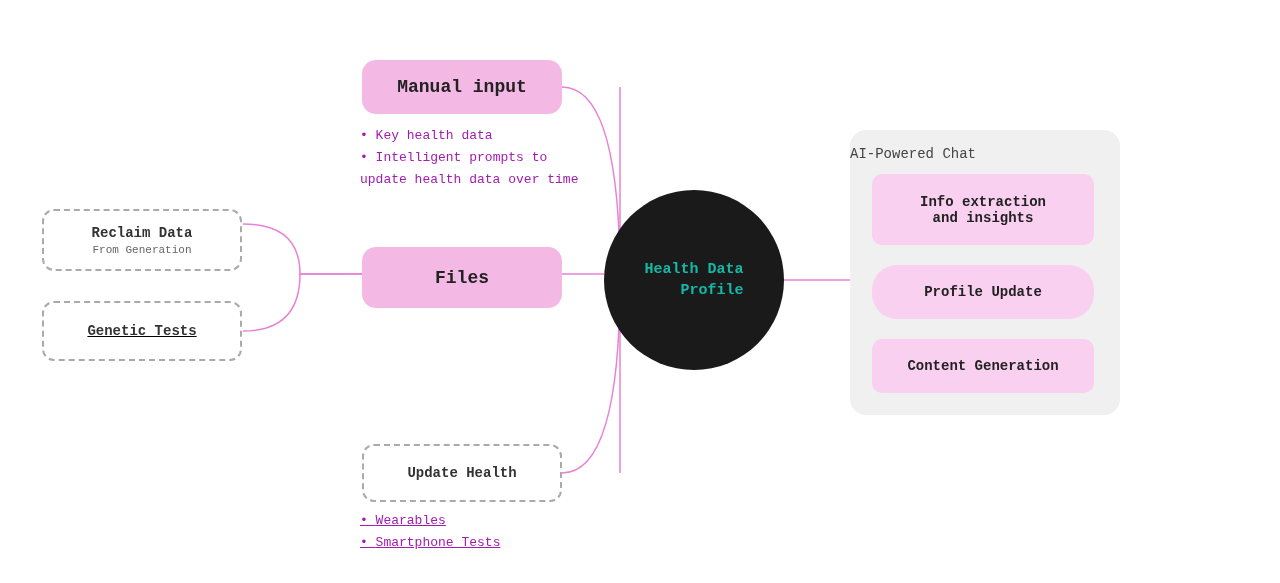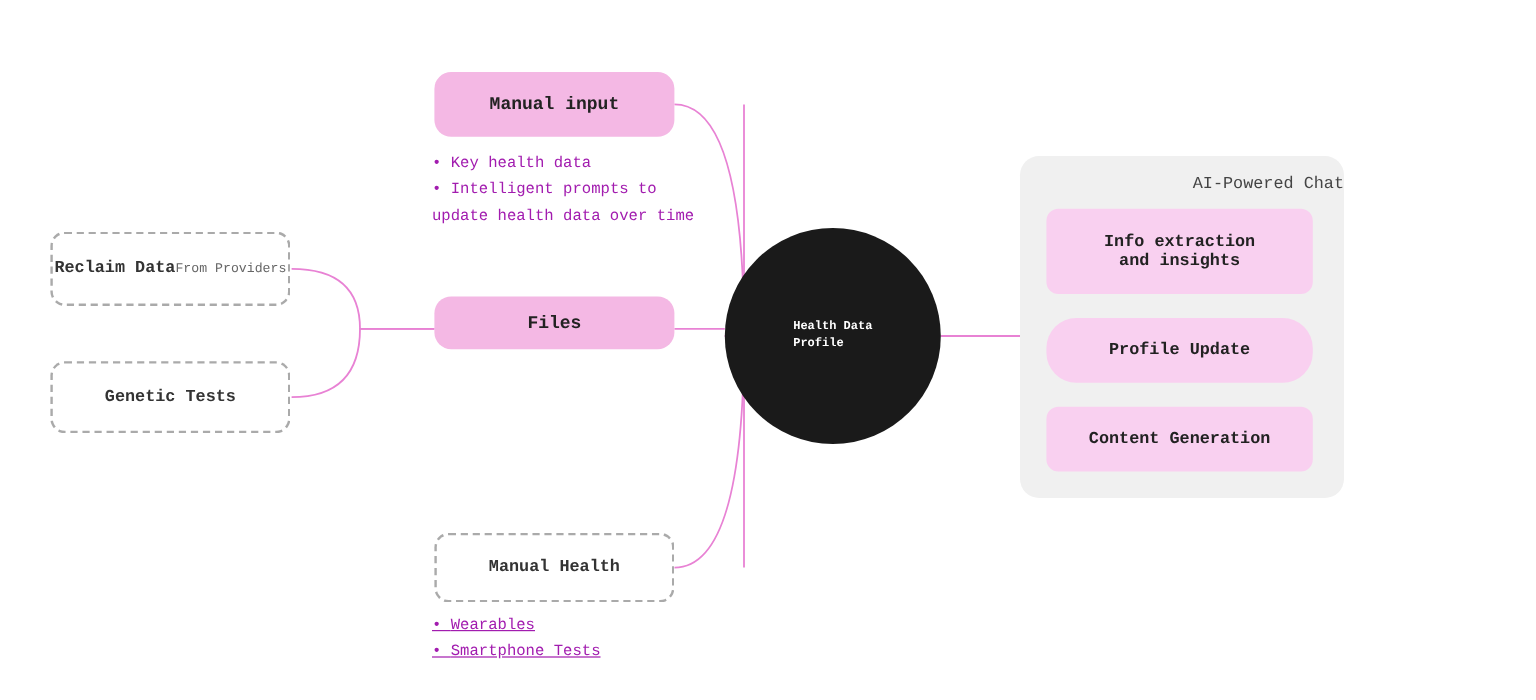--- a/index.html
+++ b/index.html
@@ -57,21 +57,21 @@
     
     .pink-box {
       position: absolute;
       background: #f4b8e4;
       border-radius: 14px;
       display: flex;
       align-items: center;
       justify-content: center;
       text-align: center;
       z-index: 2;
-      font-size: 15px;
+      font-size: 18px;
       font-weight: 700;
       color: #222;
       padding: 10px 16px;
     }
 
     
     .bullet-block {
       position: absolute;
       z-index: 2;
       font-size: 13px;
@@ -84,40 +84,40 @@
     }
 
     
     .center-circle {
       position: absolute;
       background: #1a1a1a;
       border-radius: 50%;
       display: flex;
       align-items: center;
       justify-content: center;
-      text-align: left;
-      z-index: 2;
-      color: #ffffff;
-      font-size: 10px;
+      text-align: right;
+      z-index: 2;
+      color: #14b8a6;
+      font-size: 15px;
       font-weight: 600;
       line-height: 1.4;
     }
 
     
     .right-panel {
       position: absolute;
       background: #f0f0f0;
       border-radius: 16px;
       z-index: 2;
     }
 
     .right-panel .panel-title {
       font-size: 14px;
       color: #444;
-      text-align: right;
+      text-align: left;
       padding-top: 16px;
       padding-bottom: 8px;
       font-weight: 400;
     }
 
     
     .right-pink-box {
       position: absolute;
       background: #f9d0f0;
       border-radius: 10px;
@@ -155,45 +155,45 @@
 
     <line x1="860" y1="210" x2="860" y2="366" stroke="#e882d4" stroke-width="1.5"></line>
 
     <path d="M 860 210 L 872 210" fill="none" stroke="#e882d4" stroke-width="1.5"></path>
 
     <path d="M 860 292 L 872 292" fill="none" stroke="#e882d4" stroke-width="1.5"></path>
 
     <path d="M 860 366 L 872 366" fill="none" stroke="#e882d4" stroke-width="1.5"></path>
   </svg>
 
-  <div class="left-box" style="left:42px; top:193px; width:200px; height:62px; ">
+  <div class="left-box" style="left:42px; top:209px; width:200px; height:62px; flex-direction:column;">
     <span class="box-title">Reclaim Data</span>
-    <span class="box-sub">From Providers</span>
-  </div>
-
-  <div class="left-box" style="left:42px; top:301px; width:200px; height:60px;">
+    <span class="box-sub">From Generation</span>
+  </div>
+
+  <div class="left-box" style="left:42px; top:301px; width:200px; height:60px;text-decoration:underline;">
     <span class="box-title">Genetic Tests</span>
   </div>
 
   <div class="pink-box" style="left:362px; top:60px; width:200px; height:54px;">
     <span>Manual input</span>
   </div>
 
   <div class="bullet-block" style="left:360px; top:125px; max-width:230px;">
     <div class="bullet-item">Key health data</div>
     <div class="bullet-item">Intelligent prompts to update health data over time</div>
   </div>
 
-  <div class="pink-box" style="left:362px; top:247px; width:200px; height:44px;">
+  <div class="pink-box" style="left:362px; top:247px; width:200px; height:61px;">
     <span>Files</span>
   </div>
 
 
   <div class="left-box" style="left:362px; top:444px; width:200px; height:58px;">
-    <span class="box-title">Manual Health</span>
+    <span class="box-title">Update Health</span>
   </div>
 
   <div class="bullet-block" style="left:360px; top:510px; max-width:220px;text-decoration:underline;">
     <div class="bullet-item">Wearables</div>
     <div class="bullet-item">Smartphone Tests</div>
   </div>
 
   <div class="center-circle" style="left:604px; top:190px; width:180px; height:180px;">
     <span>Health Data<br>Profile</span>
   </div>

